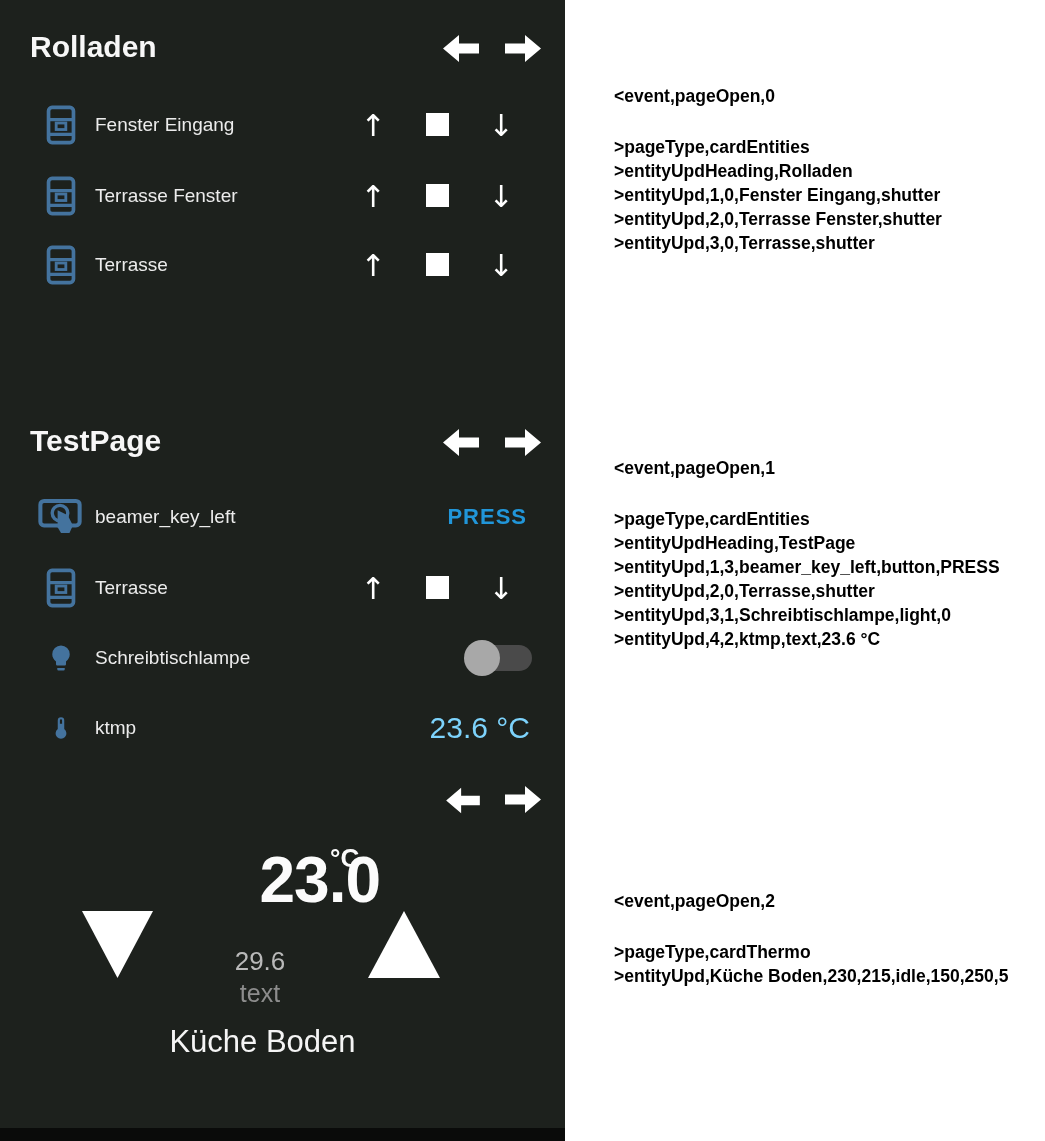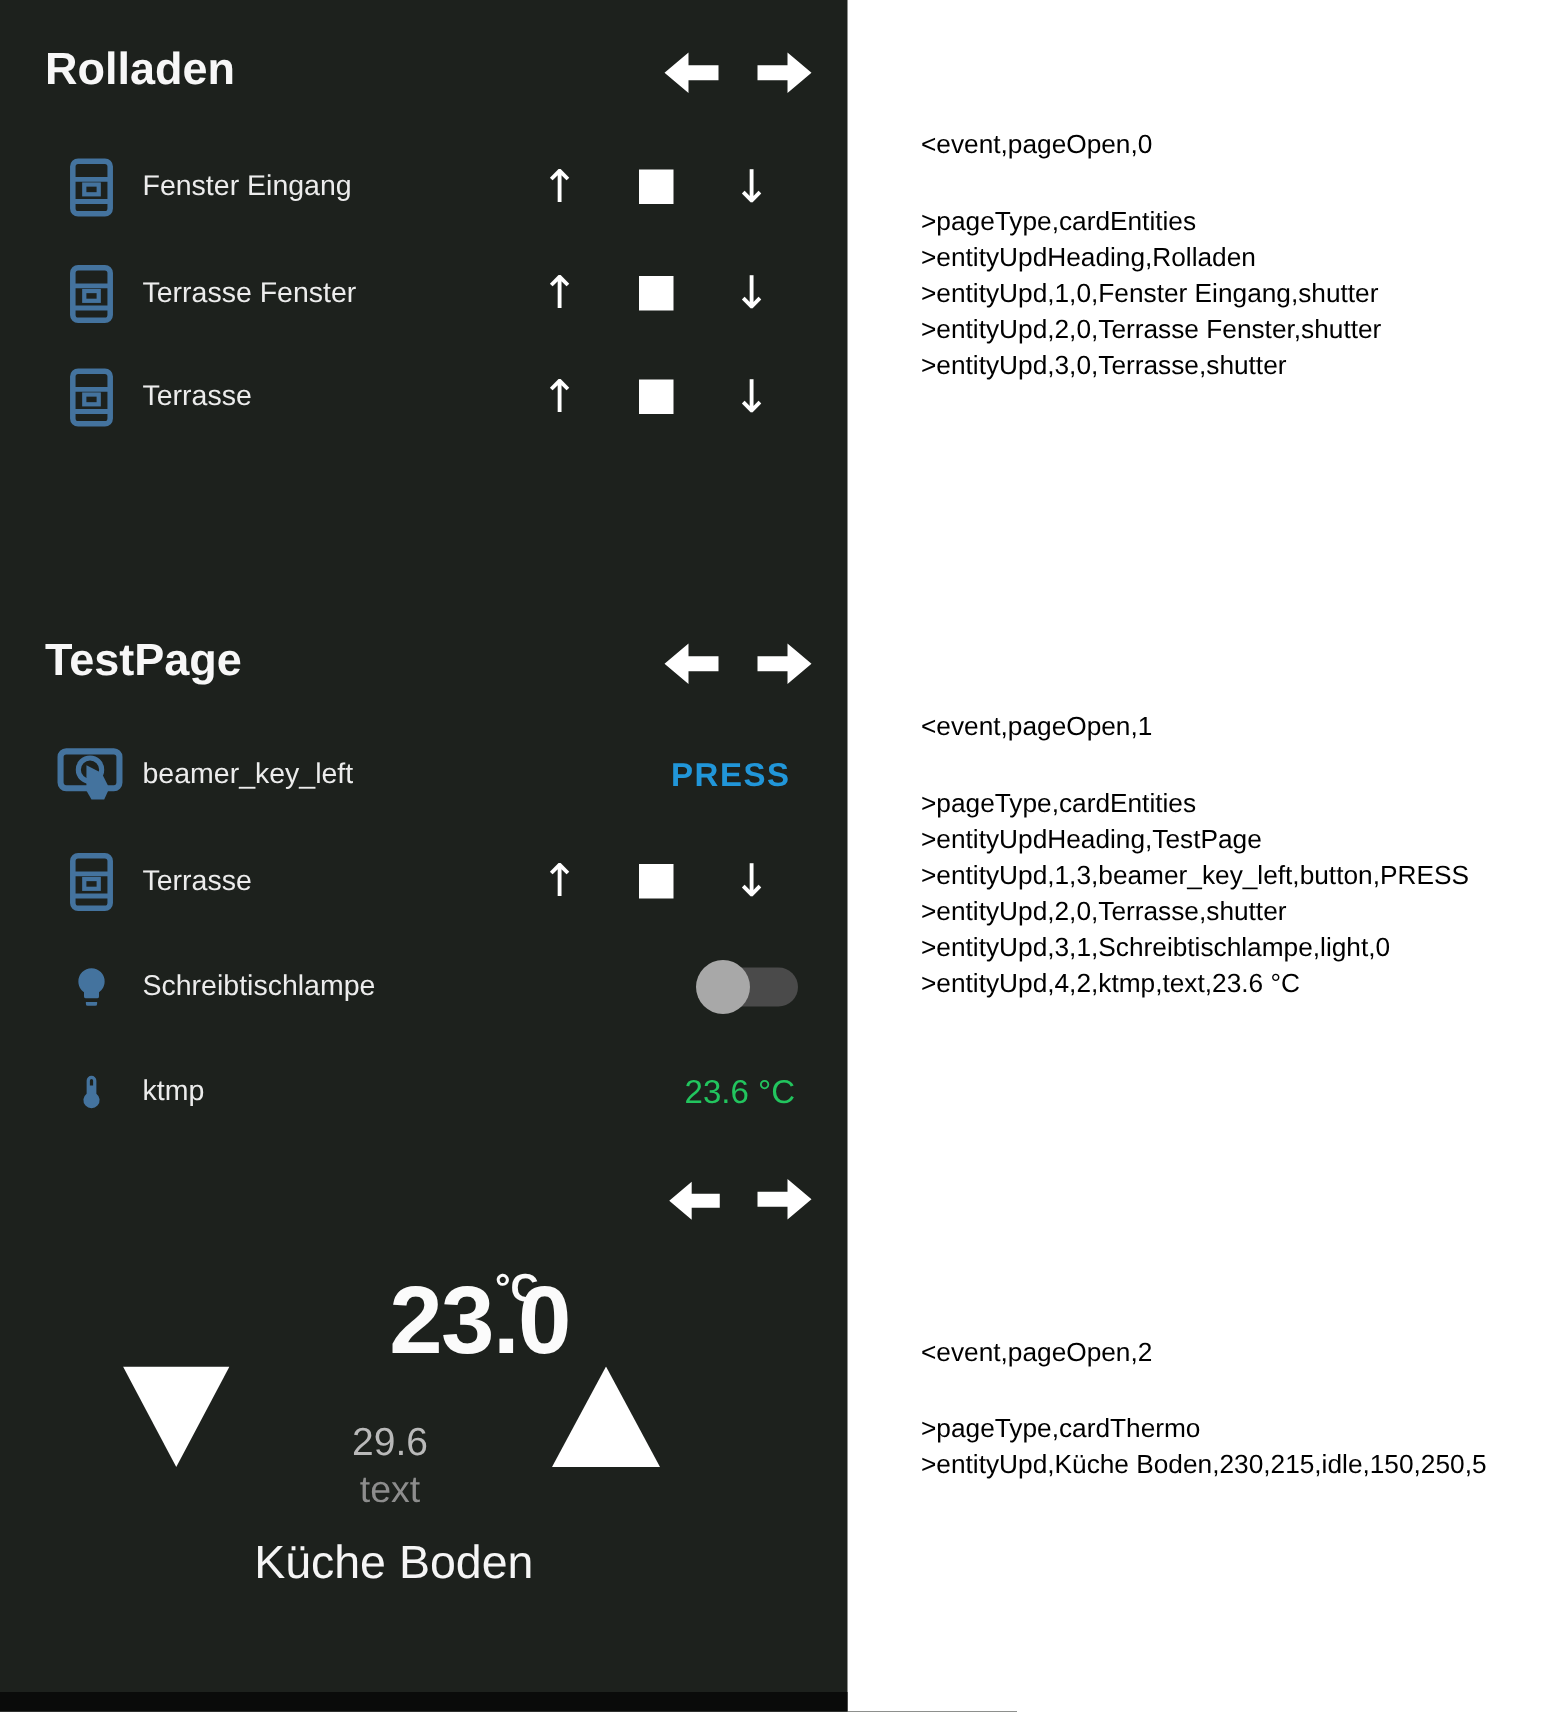--- a/index.html
+++ b/index.html
@@ -15,36 +15,36 @@
   .e-icon{position:absolute;top:50%;transform:translateY(-50%);}
   .e-label{position:absolute;left:95px;top:50%;transform:translateY(-50%);
            font-size:19px;color:#ececec;white-space:nowrap;}
   .ctl-arrow{position:absolute;top:50%;transform:translateY(-50%);width:44px;text-align:center;
              font-family:"DejaVu Sans", sans-serif;font-size:30px;color:#ffffff;}
   .ctl-up{left:351px;}
   .ctl-down{left:479px;}
   .ctl-stop{position:absolute;left:426px;top:50%;margin-top:-12px;width:23px;height:23px;background:#ffffff;}
   .press-btn{position:absolute;right:38px;top:50%;transform:translateY(-50%);
              font-size:22px;font-weight:600;letter-spacing:1px;}
-  .e-value{position:absolute;right:35px;top:50%;transform:translateY(-50%);font-size:22px;color:#22c55e;margin-left:24px;}
+  .e-value{position:absolute;right:35px;top:50%;transform:translateY(-50%);font-size:30px;color:#7dd3fc;margin-left:24px;}
   .toggle{position:absolute;left:462px;top:14px;width:74px;height:44px;cursor:pointer;}
   .toggle-track{position:absolute;left:6px;top:9px;width:64px;height:26px;border-radius:13px;background:#4a4a4a;}
   .toggle-knob{position:absolute;left:2px;top:4px;width:36px;height:36px;border-radius:50%;background:#a8a8a8;}
   
   .thermo-temp{position:absolute;left:140px;top:848px;width:240px;text-align:right;
                font-size:64px;line-height:64px;font-weight:700;color:#fbfbfb;letter-spacing:-1px;}
   .thermo-unit{position:absolute;left:330px;top:843px;font-size:26px;font-weight:700;color:#fbfbfb;}
   .thermo-target{position:absolute;left:140px;top:946px;width:240px;text-align:center;font-size:26px;color:#b9b9b9;}
   .thermo-state{position:absolute;left:140px;top:979px;width:240px;text-align:center;font-size:25px;color:#8d8d8d;}
   .thermo-name{position:absolute;left:0;top:1024px;width:525px;text-align:center;font-size:31px;color:#f5f5f5;}
   .tri{position:absolute;cursor:pointer;}
   .bottom-strip{position:absolute;left:0;top:1128px;width:565px;height:13px;background:#0a0b0a;}
   
   .proto-block{position:absolute;left:614px;width:430px;color:#000;
-               font-size:17.5px;font-weight:400;}
+               font-size:17.5px;font-weight:700;}
   .proto-line{height:24px;line-height:24px;white-space:nowrap;}
   .proto-gap{height:27px;}
 </style>
 </head>
 <body>
 
 <div class="panel">
 
   <div class="card-title" style="top:30px;">Rolladen</div>
 
@@ -172,21 +172,21 @@
 <div class="proto-block" style="top:84px;">
   <div class="proto-line">&lt;event,pageOpen,0</div>
   <div class="proto-gap"></div>
   <div class="proto-line">&gt;pageType,cardEntities</div>
   <div class="proto-line">&gt;entityUpdHeading,Rolladen</div>
   <div class="proto-line">&gt;entityUpd,1,0,Fenster Eingang,shutter</div>
   <div class="proto-line">&gt;entityUpd,2,0,Terrasse Fenster,shutter</div>
   <div class="proto-line">&gt;entityUpd,3,0,Terrasse,shutter</div>
 </div>
 
-<div class="proto-block" style="top:472px;">
+<div class="proto-block" style="top:456px;">
   <div class="proto-line">&lt;event,pageOpen,1</div>
   <div class="proto-gap"></div>
   <div class="proto-line">&gt;pageType,cardEntities</div>
   <div class="proto-line">&gt;entityUpdHeading,TestPage</div>
   <div class="proto-line">&gt;entityUpd,1,3,beamer_key_left,button,PRESS</div>
   <div class="proto-line">&gt;entityUpd,2,0,Terrasse,shutter</div>
   <div class="proto-line">&gt;entityUpd,3,1,Schreibtischlampe,light,0</div>
   <div class="proto-line">&gt;entityUpd,4,2,ktmp,text,23.6 °C</div>
 </div>
 

